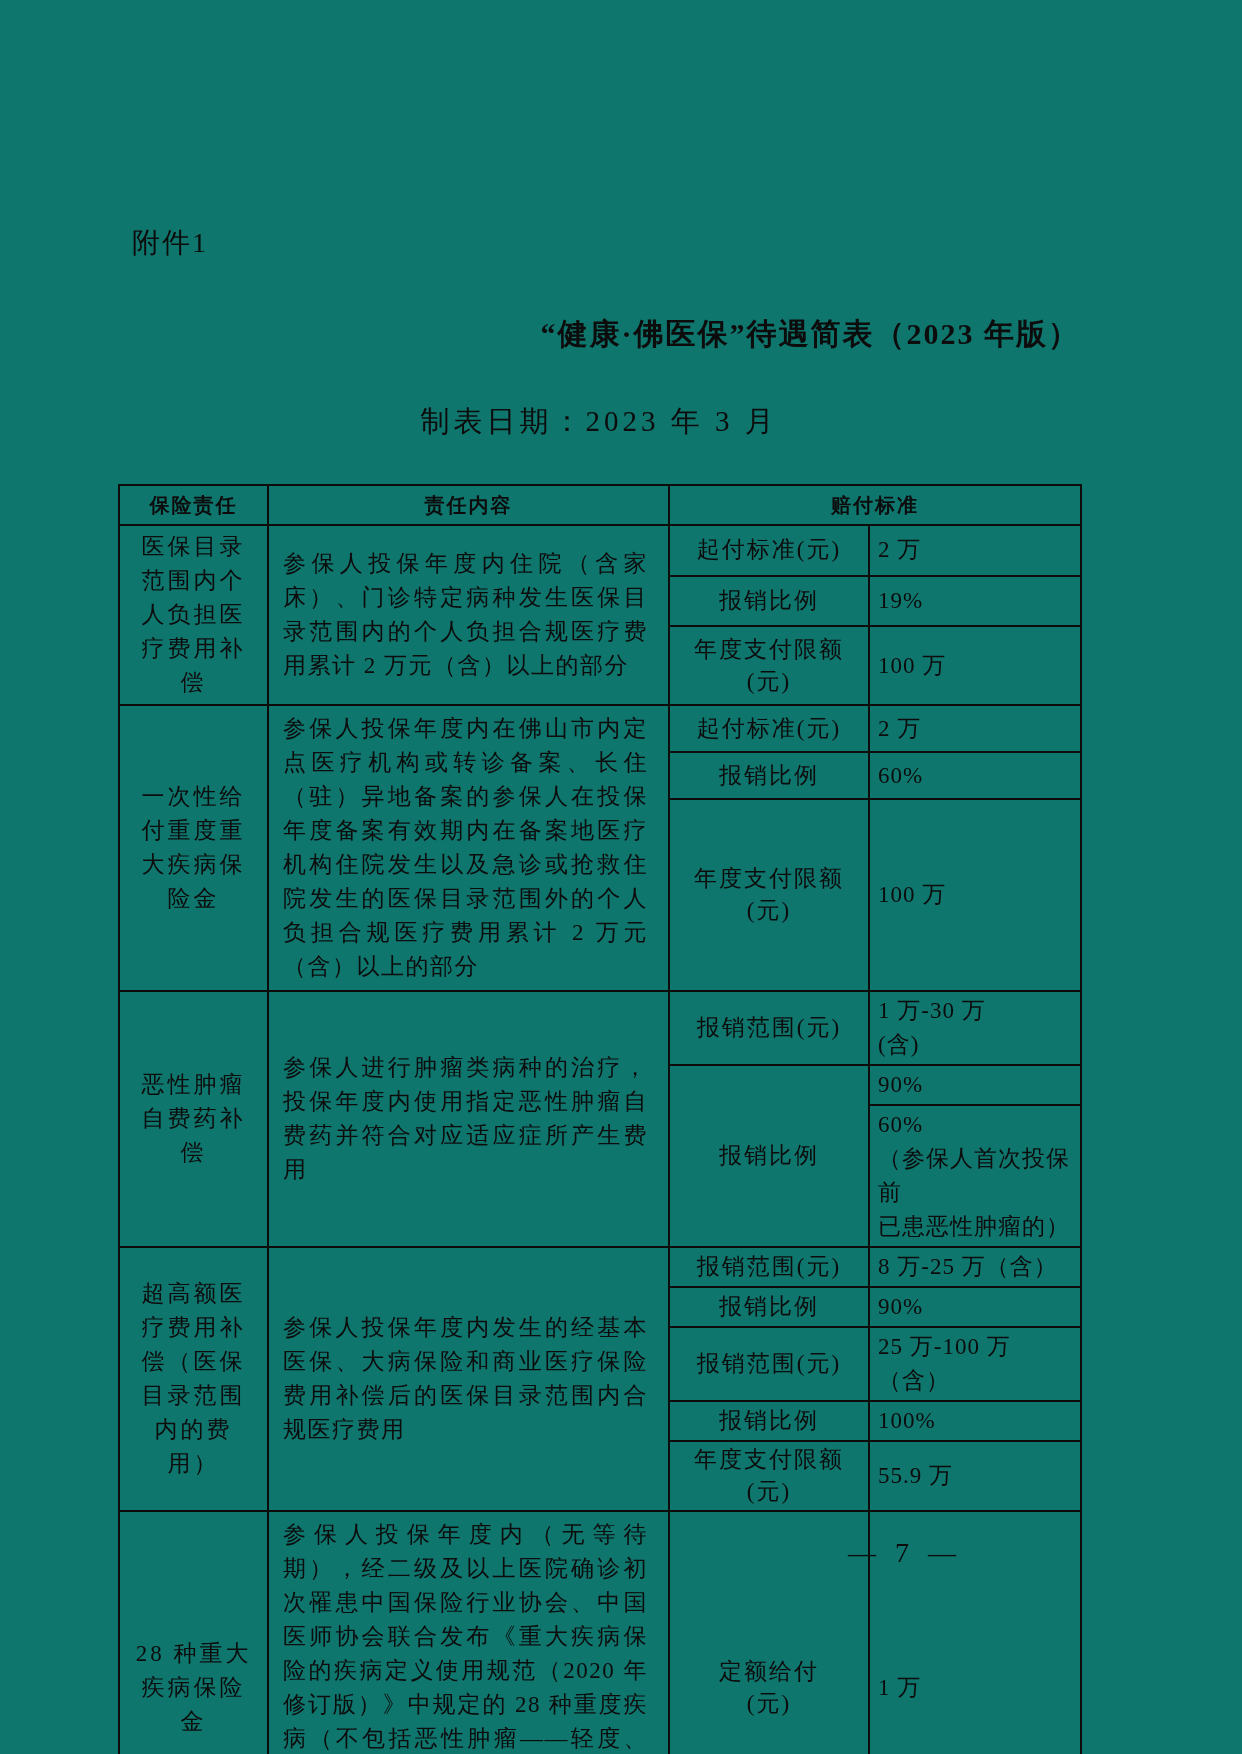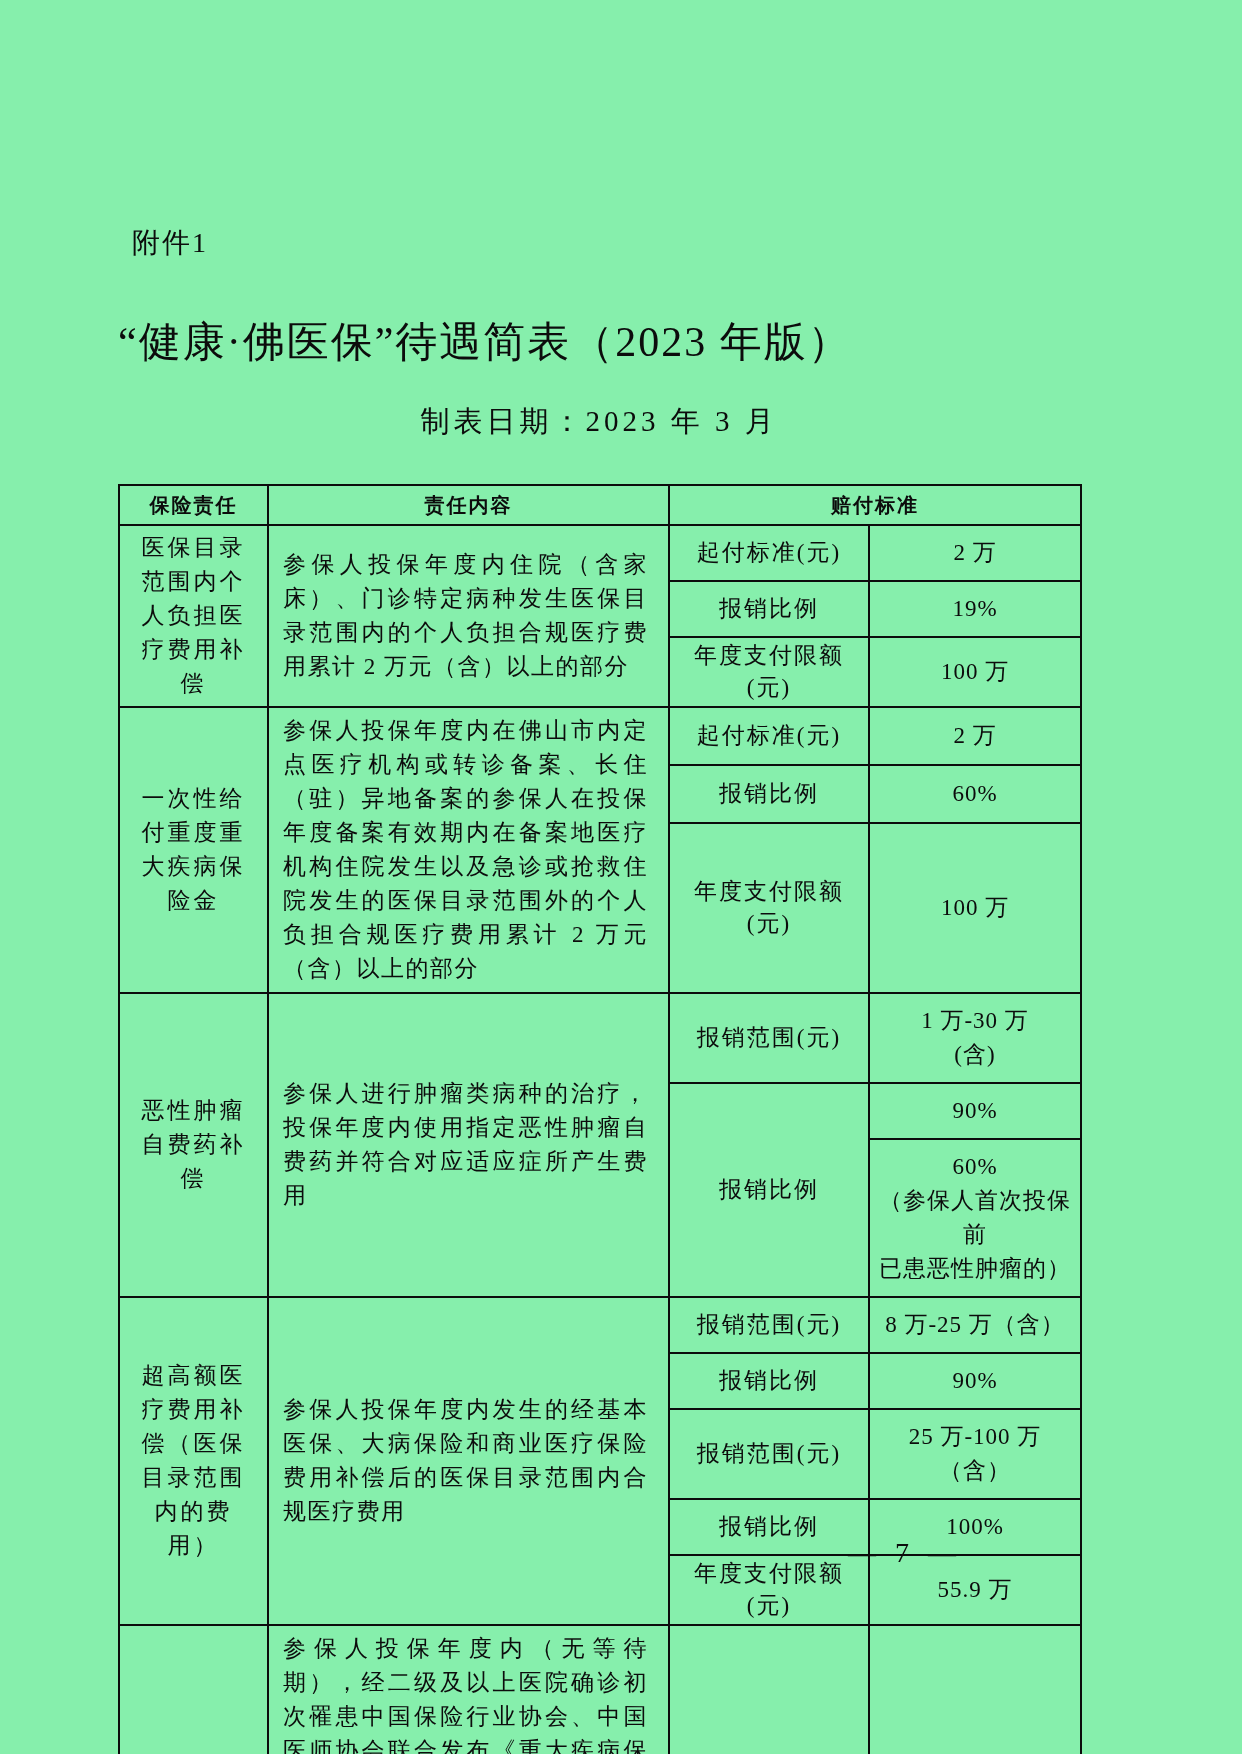--- a/index.html
+++ b/index.html
@@ -1,31 +1,31 @@
 <!DOCTYPE html>
 <html><head>
 <meta charset="utf-8">
 <style>
   * { margin:0; padding:0; box-sizing:border-box; }
   html,body { background:#e8e8e8; }
   .page {
     position:relative;
     width:1242px; height:1754px;
-    background:#86efac;
+    background:#0f766e;
     font-family:"Liberation Serif","DejaVu Serif",serif;
     color:#0c0c0c;
     overflow:hidden;
   }
   .attachment {
     position:absolute; left:132px; top:224px;
     font-size:28px; letter-spacing:2px;
   }
   .title {
     position:absolute; left:118px; top:314px; width:962px;
-    text-align:left; font-size:42px; font-weight:normal; letter-spacing:2px;
+    text-align:right; font-size:30px; font-weight:bold; letter-spacing:2px;
     white-space:nowrap;
   }
   .date-line {
     position:absolute; left:118px; top:402px; width:962px;
     text-align:center; font-size:29px; letter-spacing:4px;
   }
   table.benefits {
     position:absolute; left:118px; top:484px; width:962px;
     border-collapse:collapse; table-layout:fixed;
   }
@@ -45,22 +45,22 @@
   }
   td.content {
     text-align:justify; line-height:34px; letter-spacing:1.5px;
     padding:6px 20px 6px 14px;
   }
   td.slabel {
     text-align:center; line-height:32px; letter-spacing:2px;
     padding:2px 6px; white-space:pre-line;border-radius:11px;
   }
   td.svalue {
-    text-align:center; line-height:34px; letter-spacing:1px;
-    padding:10px 8px; white-space:pre-line;
+    text-align:left; line-height:34px; letter-spacing:1px;
+    padding:2px 8px; white-space:pre-line;
   }
   .page-number {
     position:absolute; left:118px; top:1537px; width:962px;
     text-align:right; font-size:28px; letter-spacing:6px;
     padding-right:118px;
   }
   
   tr.h45  { height:45px; }
   tr.h50  { height:50px; }
   tr.h36  { height:36px; }

